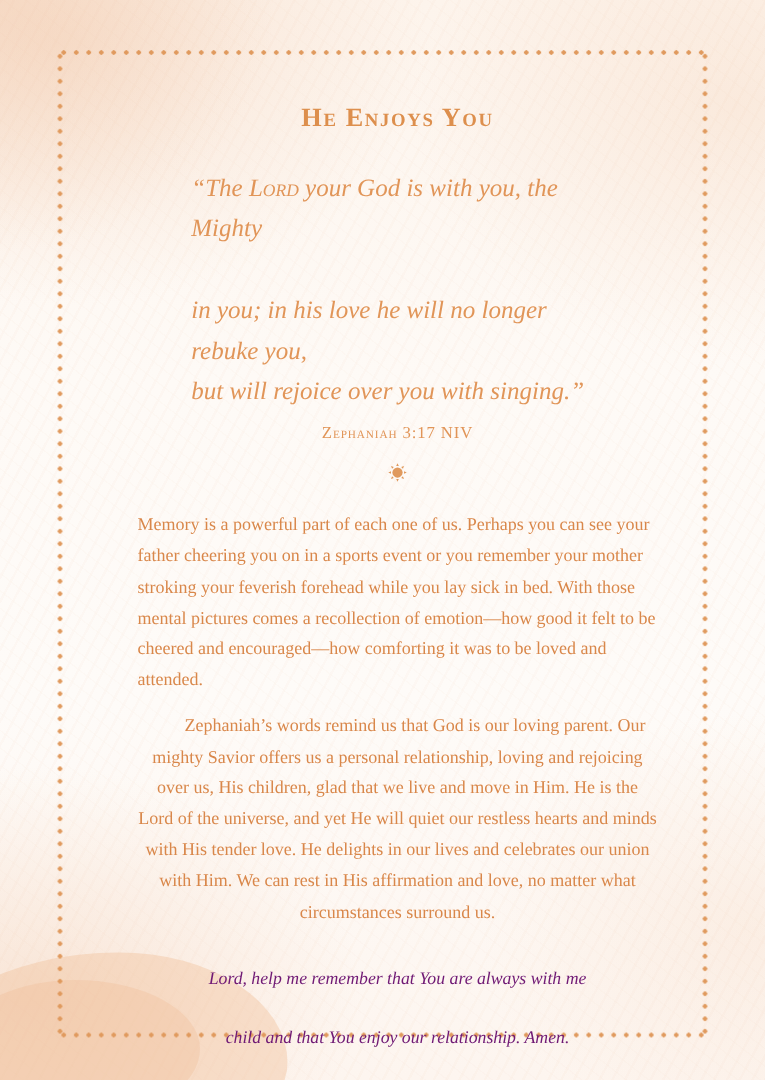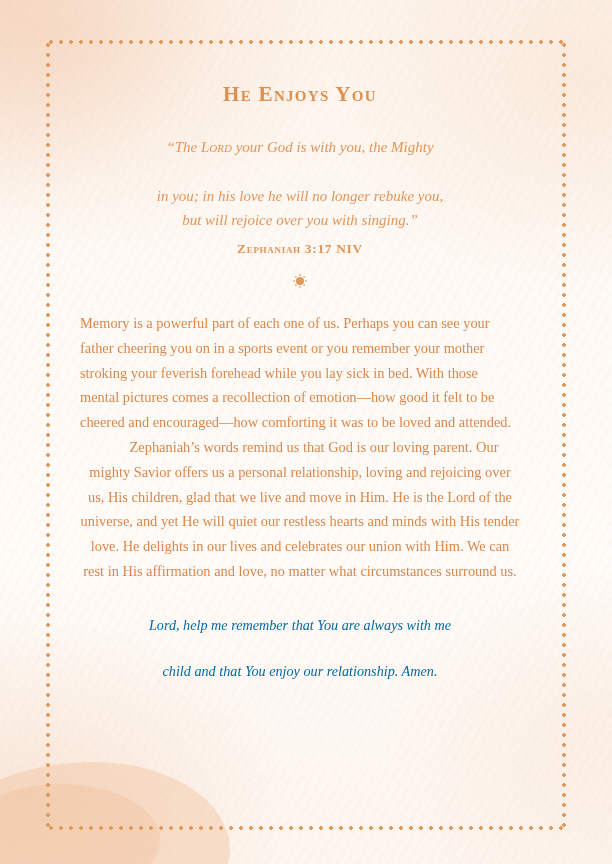--- a/index.html
+++ b/index.html
@@ -92,21 +92,21 @@
     background-size: 4px 10px;
     background-position: 50% 0;
     background-repeat: repeat-y;
   }
   .dot-left { left: 0; }
   .dot-right { right: 0; }
 
   
   .content {
     position: absolute;
-    left: 40px;
+    left: 58px;
     top: 40px;
     width: 520px;
     height: 790px;
     box-sizing: border-box;
     padding: 22px 38px 0 38px;
     color: #d98b4a;
   }
 
   .title {
     margin: 20px 0 0 0;
@@ -115,68 +115,66 @@
     font-size: 21px;
     font-weight: bold;
     letter-spacing: 1.3px;
     color: #dd8f4d;
     font-variant: small-caps;
   }
 
   .verse {
     margin: 28px auto 0 auto;
     width: 330px;
-    text-align: center;
     font-family: "Liberation Serif", serif;
     font-style: italic;
-    font-size: 15px;
+    font-size: 20px;
     line-height: 1.62;
     color: #e19558;
   }
   .verse .smallcaps {
     font-variant: small-caps;
     font-style: italic;
   }
   .verse-ref {
     margin: 9px auto 0 auto;
     text-align: center;
     font-size: 13.4px;
     font-variant: small-caps;
     letter-spacing: 0.7px;
     color: #e19558;
-    font-weight: bold;
   }
 
   .ornament {
     margin: 16px auto 0 auto;
     width: 16px;
     height: 16px;
     position: relative;
   }
   .ornament svg { display: block; }
 
   .body {
     margin: 22px 2px 0 2px;
     font-family: "Liberation Serif", serif;
     font-size: 14.4px;
     line-height: 1.72;
     color: #d9874a;
     text-align: left;
   }
-  .body p { margin: 0; }
+  .body p { margin: 12px; }
   .body p + p { text-indent: 28px; margin-top: 0; text-align: center; }
 
   .prayer {
     margin: 30px auto 0 auto;
     width: 380px;
     text-align: center;
     font-style: italic;
     font-size: 14.2px;
     line-height: 1.64;
-    color: #0369a1;
+    color: #701a75;
   }
 </style>
 </head>
 <body>
 
 <div class="paper">
   <div class="paper-fibers"></div>
   <div class="paper-wash-top"></div>
   <div class="paper-blob"></div>
   <div class="paper-blob2"></div>

